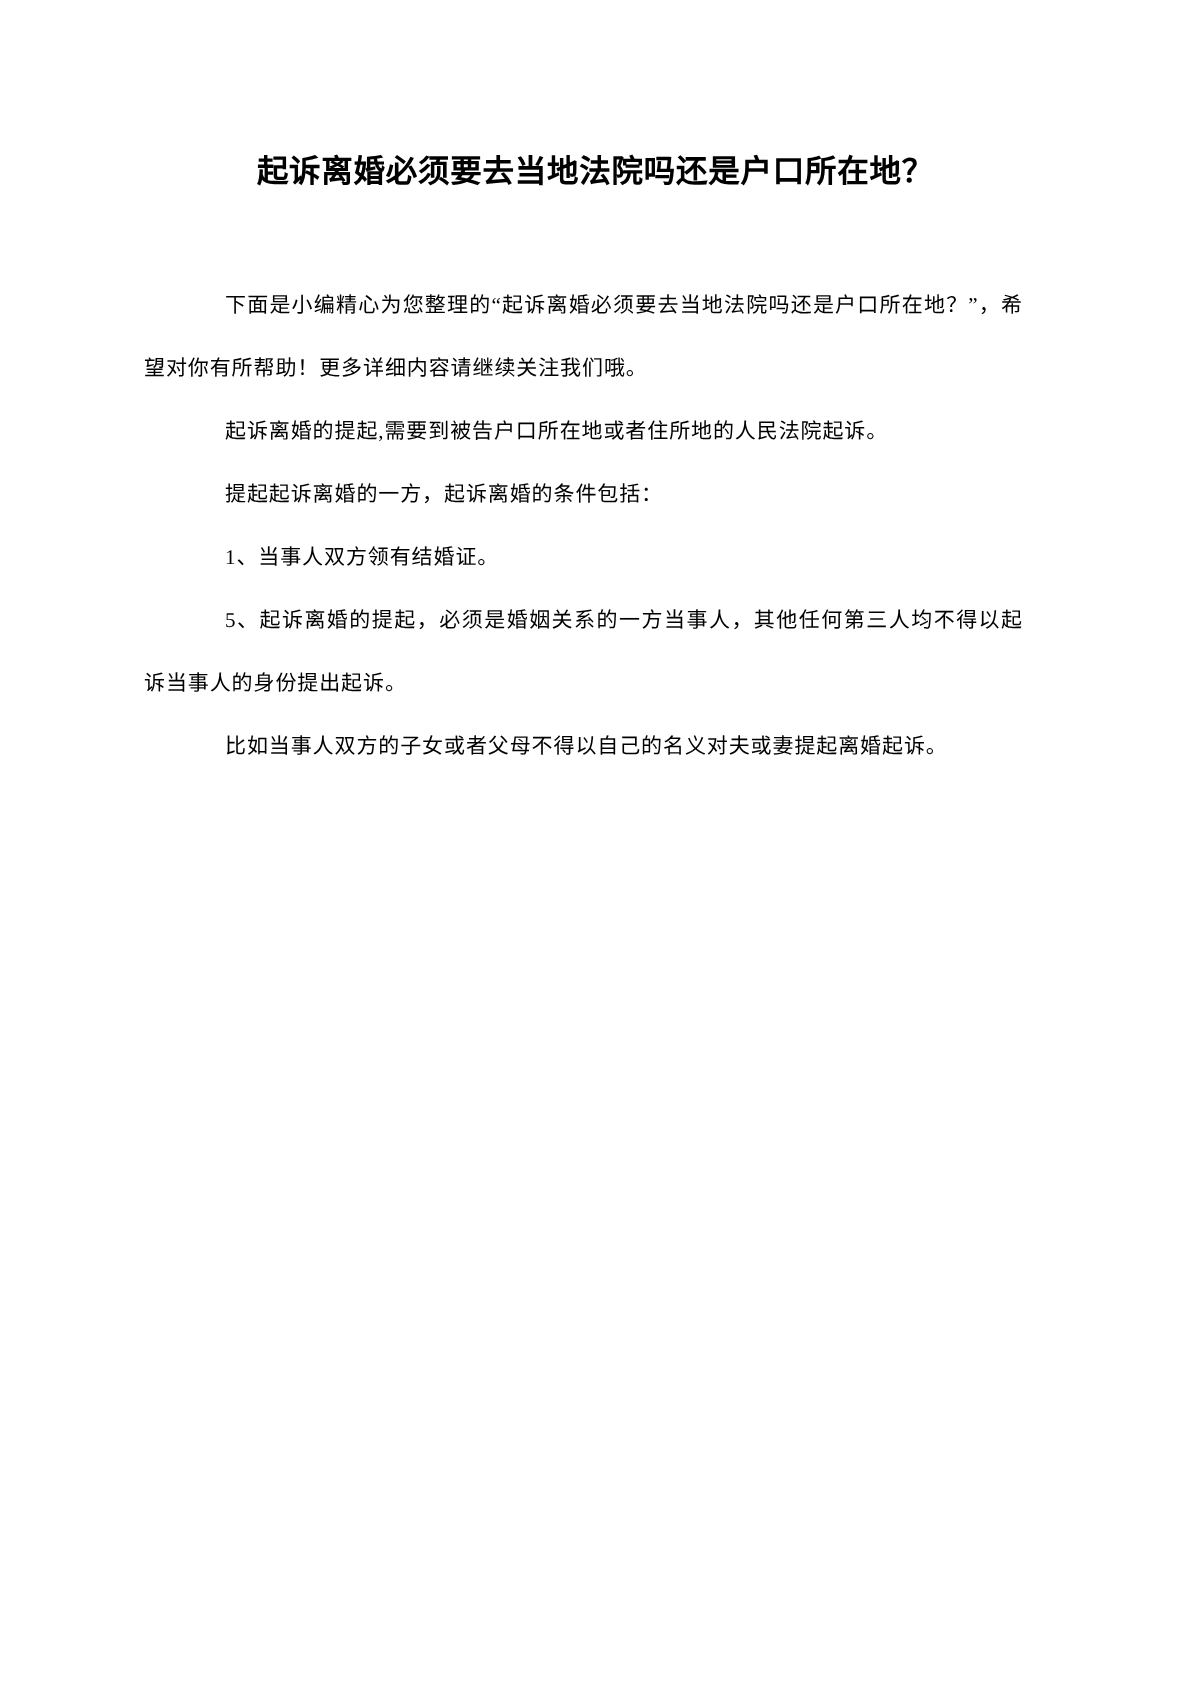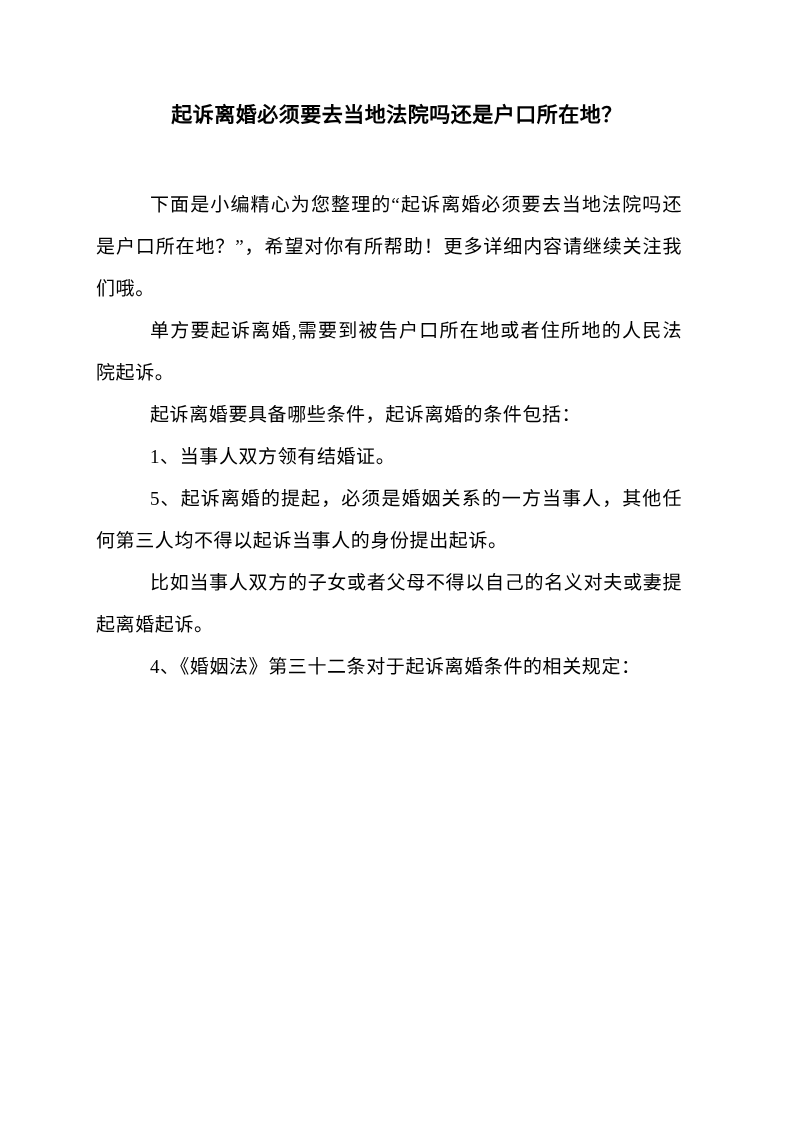--- a/index.html
+++ b/index.html
@@ -31,36 +31,35 @@
   }
   .content {
     position: absolute;
     top: 184px;
     left: 96px;
     width: 586px;
   }
   .content p {
     margin: 0;
     padding: 0;
-    font-size: 19px;
+    font-size: 14px;
     line-height: 42px;
     letter-spacing: 0.6px;
     text-align: justify;
     text-indent: 54px;
     word-break: break-all;
   }
 </style>
 </head>
 <body>
 
 <div class="page">
   <h1 class="doc-title">起诉离婚必须要去当地法院吗还是户口所在地？</h1>
 
   <div class="content">
     <p>下面是小编精心为您整理的“起诉离婚必须要去当地法院吗还是户口所在地？”，希望对你有所帮助！更多详细内容请继续关注我们哦。</p>
-    <p>单方要起诉离婚,需要到被告户口所在地或者住所地的人民法院起诉。</p>
-    <p>起诉离婚要具备哪些条件，起诉离婚的条件包括：</p>
+    <p>起诉离婚的提起,需要到被告户口所在地或者住所地的人民法院起诉。</p>
+    <p>提起起诉离婚的一方，起诉离婚的条件包括：</p>
     <p>1、当事人双方领有结婚证。</p>
     <p>5、起诉离婚的提起，必须是婚姻关系的一方当事人，其他任何第三人均不得以起诉当事人的身份提出起诉。</p>
     <p>比如当事人双方的子女或者父母不得以自己的名义对夫或妻提起离婚起诉。</p>
-    <p>4、《婚姻法》第三十二条对于起诉离婚条件的相关规定：</p>
   </div>
 </div>
 
 </body></html>

